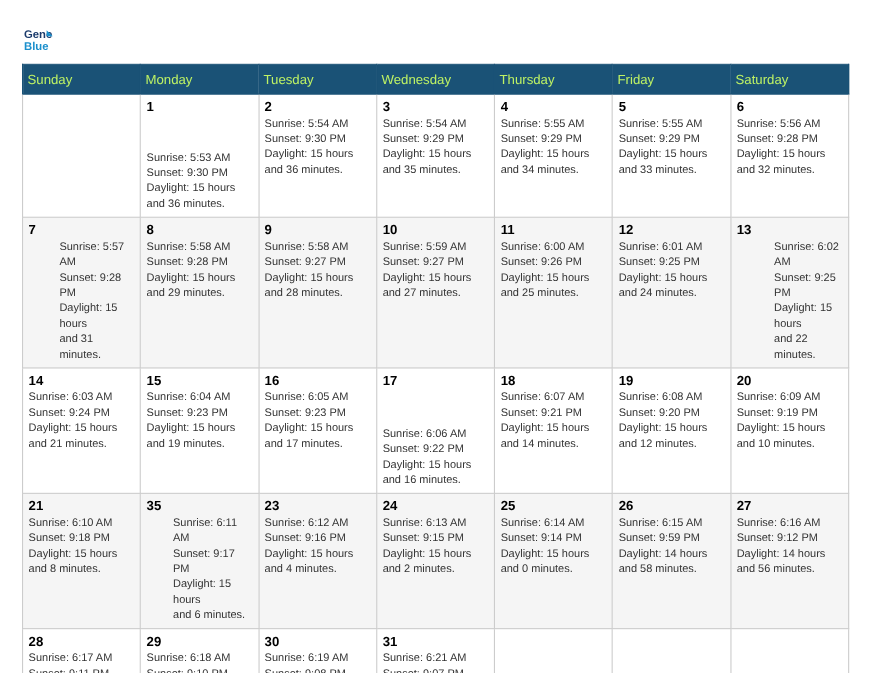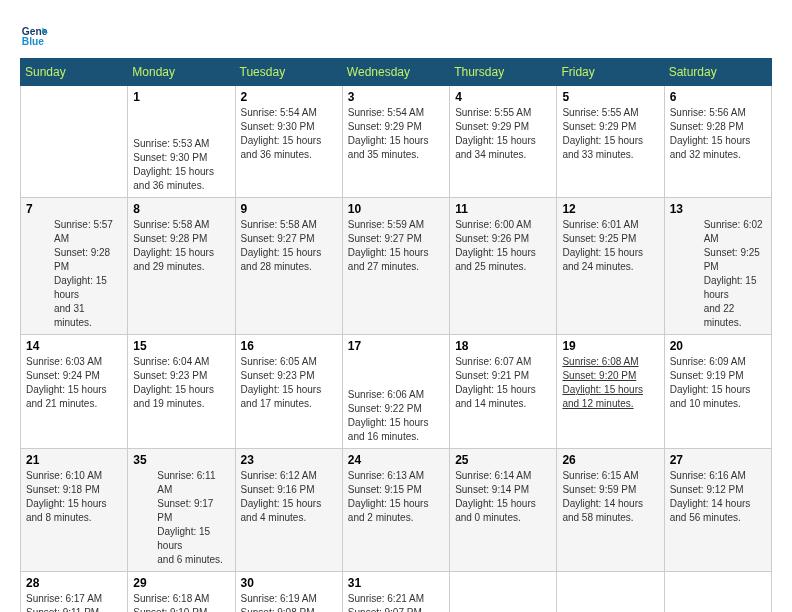--- a/index.html
+++ b/index.html
@@ -249,21 +249,21 @@
         </td>
         <td>
           <span class="day-number">18</span>
           <div class="cell-info" style="white-space: pre-line;">Sunrise: 6:07 AM
 Sunset: 9:21 PM
 Daylight: 15 hours
 and 14 minutes.</div>
         </td>
         <td>
           <span class="day-number">19</span>
-          <div class="cell-info" style="white-space: pre-line; text-decoration: underline;">Sunrise: 6:08 AM
+          <div class="cell-info" style="white-space: pre-line;">Sunrise: 6:08 AM
 Sunset: 9:20 PM
 Daylight: 15 hours
 and 12 minutes.</div>
         </td>
         <td>
           <span class="day-number">20</span>
           <div class="cell-info" style="white-space: pre-line;">Sunrise: 6:09 AM
 Sunset: 9:19 PM
 Daylight: 15 hours
 and 10 minutes.</div>

